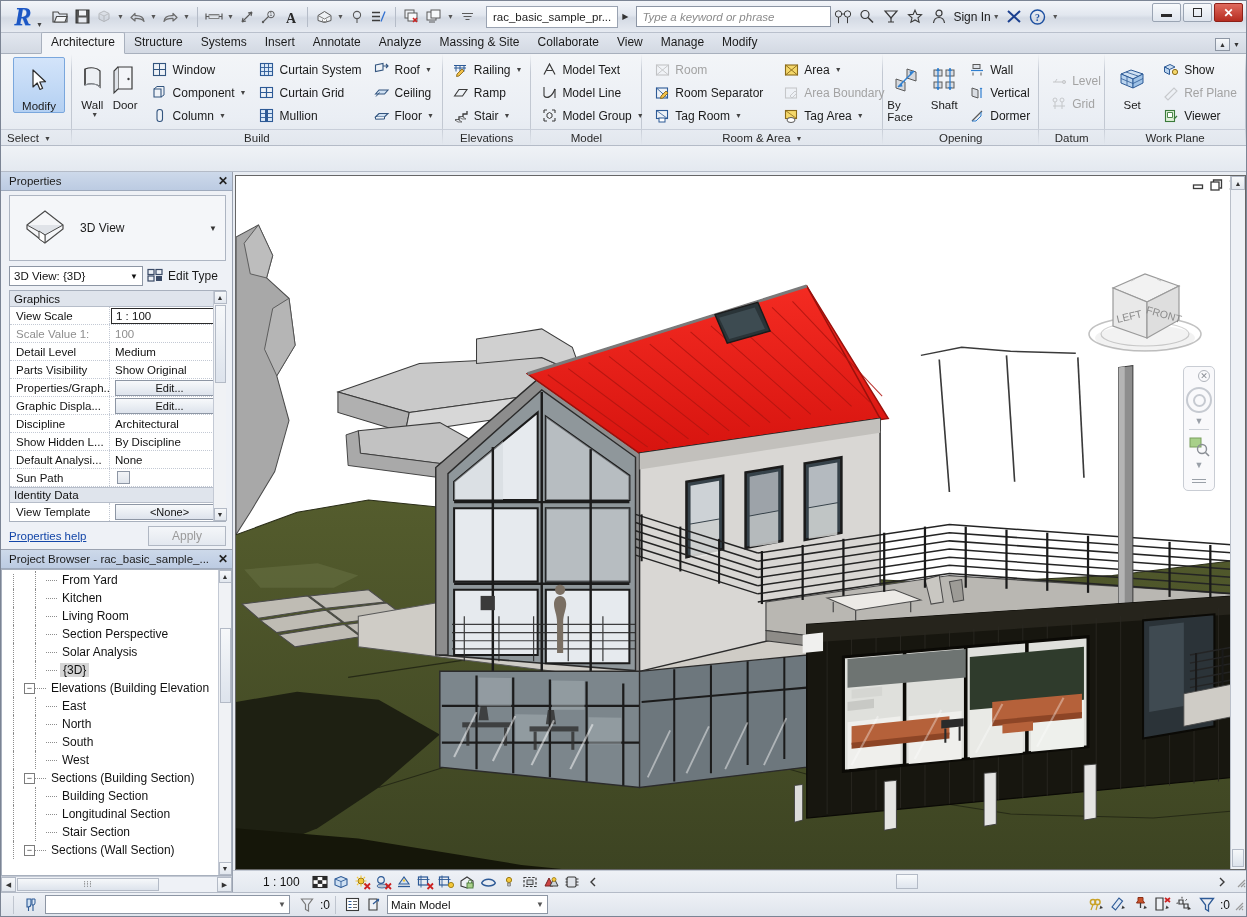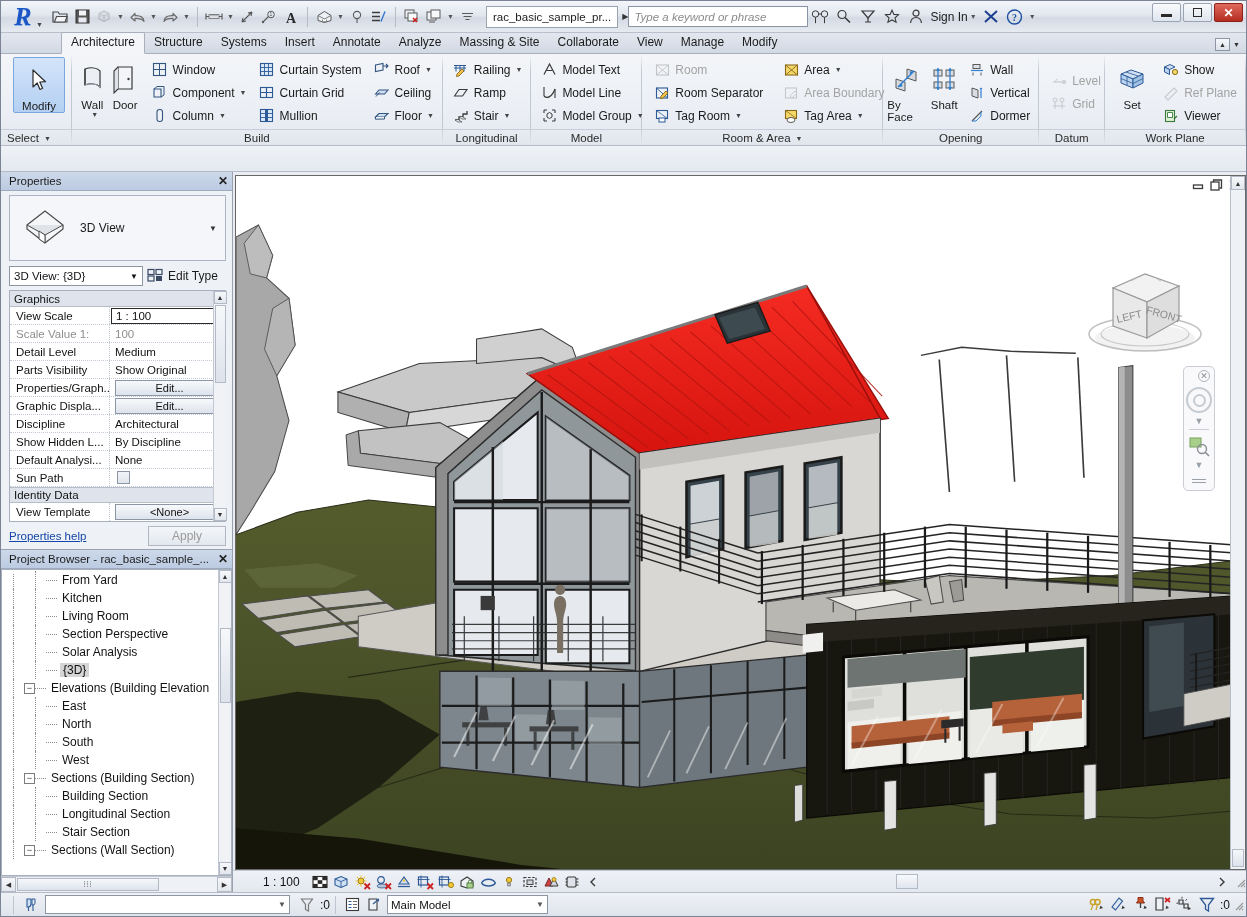--- a/index.html
+++ b/index.html
@@ -49,21 +49,21 @@
 
   .doctab {
     margin-left: 8px; height: 22px;
     background: #fff; border: 1px solid #9aa3b2;
     display: flex; align-items: center; padding: 0 6px;
     font-size: 11.5px; color: #1b1b1b; min-width: 130px;
   }
   .docarrow { font-size: 8px; color: #333; margin-left: 4px; }
 
   .searchbox {
-    width: 180px; height: 21px;
+    margin-left: 8px; width: 195px; height: 21px;
     background: #fff; border: 1px solid #8c95a4;
     display: flex; align-items: center; padding: 0 5px;
     font-size: 11.5px; font-style: italic; color: #8a8a8a;
   }
   .tbicon { width: 24px; height: 24px; display:flex; align-items:center; justify-content:center; color:#3a3a3a; }
   .signin { font-size: 12px; color: #1c1c1c; margin-left: 2px; }
 
   .wincontrols { position: absolute; right: 3px; top: 2px; display: flex; gap: 2px; }
   .wbtn {
     width: 29px; height: 19px; border: 1px solid #9aa4b3;
@@ -72,21 +72,21 @@
     border-radius: 2px;
   }
   .wbtn.close { background: linear-gradient(#e06a5e,#b52c20); border-color: #8d2018; color: #fff; font-weight: bold; }
   .wbar { width: 11px; height: 3px; background: #2a2a2a; margin-top: 6px; }
   .wsq { width: 9px; height: 9px; border: 1.5px solid #2a2a2a; }
 
   
   .ribbontabs {
     height: 21px; flex: 0 0 21px;
     background: linear-gradient(#e2e7ef, #d3d9e3);
-    display: flex; align-items: flex-end; padding-left: 60px;
+    display: flex; align-items: flex-end; padding-left: 40px;
     border-bottom: 1px solid #a8b0bd; position: relative;
   }
   .rtab {
     padding: 2px 9px 3px 9px; font-size: 12px; color: #1a1a1a;
     line-height: 15px;
   }
   .rtab.active {
     background: #f3f5f8; border: 1px solid #a8b0bd; border-bottom: 1px solid #f3f5f8;
     margin-bottom: -1px; border-radius: 2px 2px 0 0;
   }
@@ -680,21 +680,21 @@
                   <path d="M2 12h4V9h4V6h4V3" fill="none" stroke="#3a3a3a" stroke-width="1.3"></path>
                   <path d="M2 12 5 14h4l-3-2M6 9l3 2h4l-3-2" fill="#dfe3e9" stroke="#5a5a5a" stroke-width=".8"></path>
                 </svg>
               </span>
             <span>Stair</span>
             <span class="dropcar">▼</span>
           </div>
         </div>
       </div>
       <div class="panel-title">
-        <span>Longitudinal</span>
+        <span>Elevations</span>
       </div>
     </div>
     <div class="psep"></div>
 
     <div class="panel" style="width:110px">
       <div class="panel-body">
         <div class="stack" style="margin-left:2px">
           <div class="smbtn">
             <span class="ic">
                 <svg width="15" height="15" viewBox="0 0 15 15">

